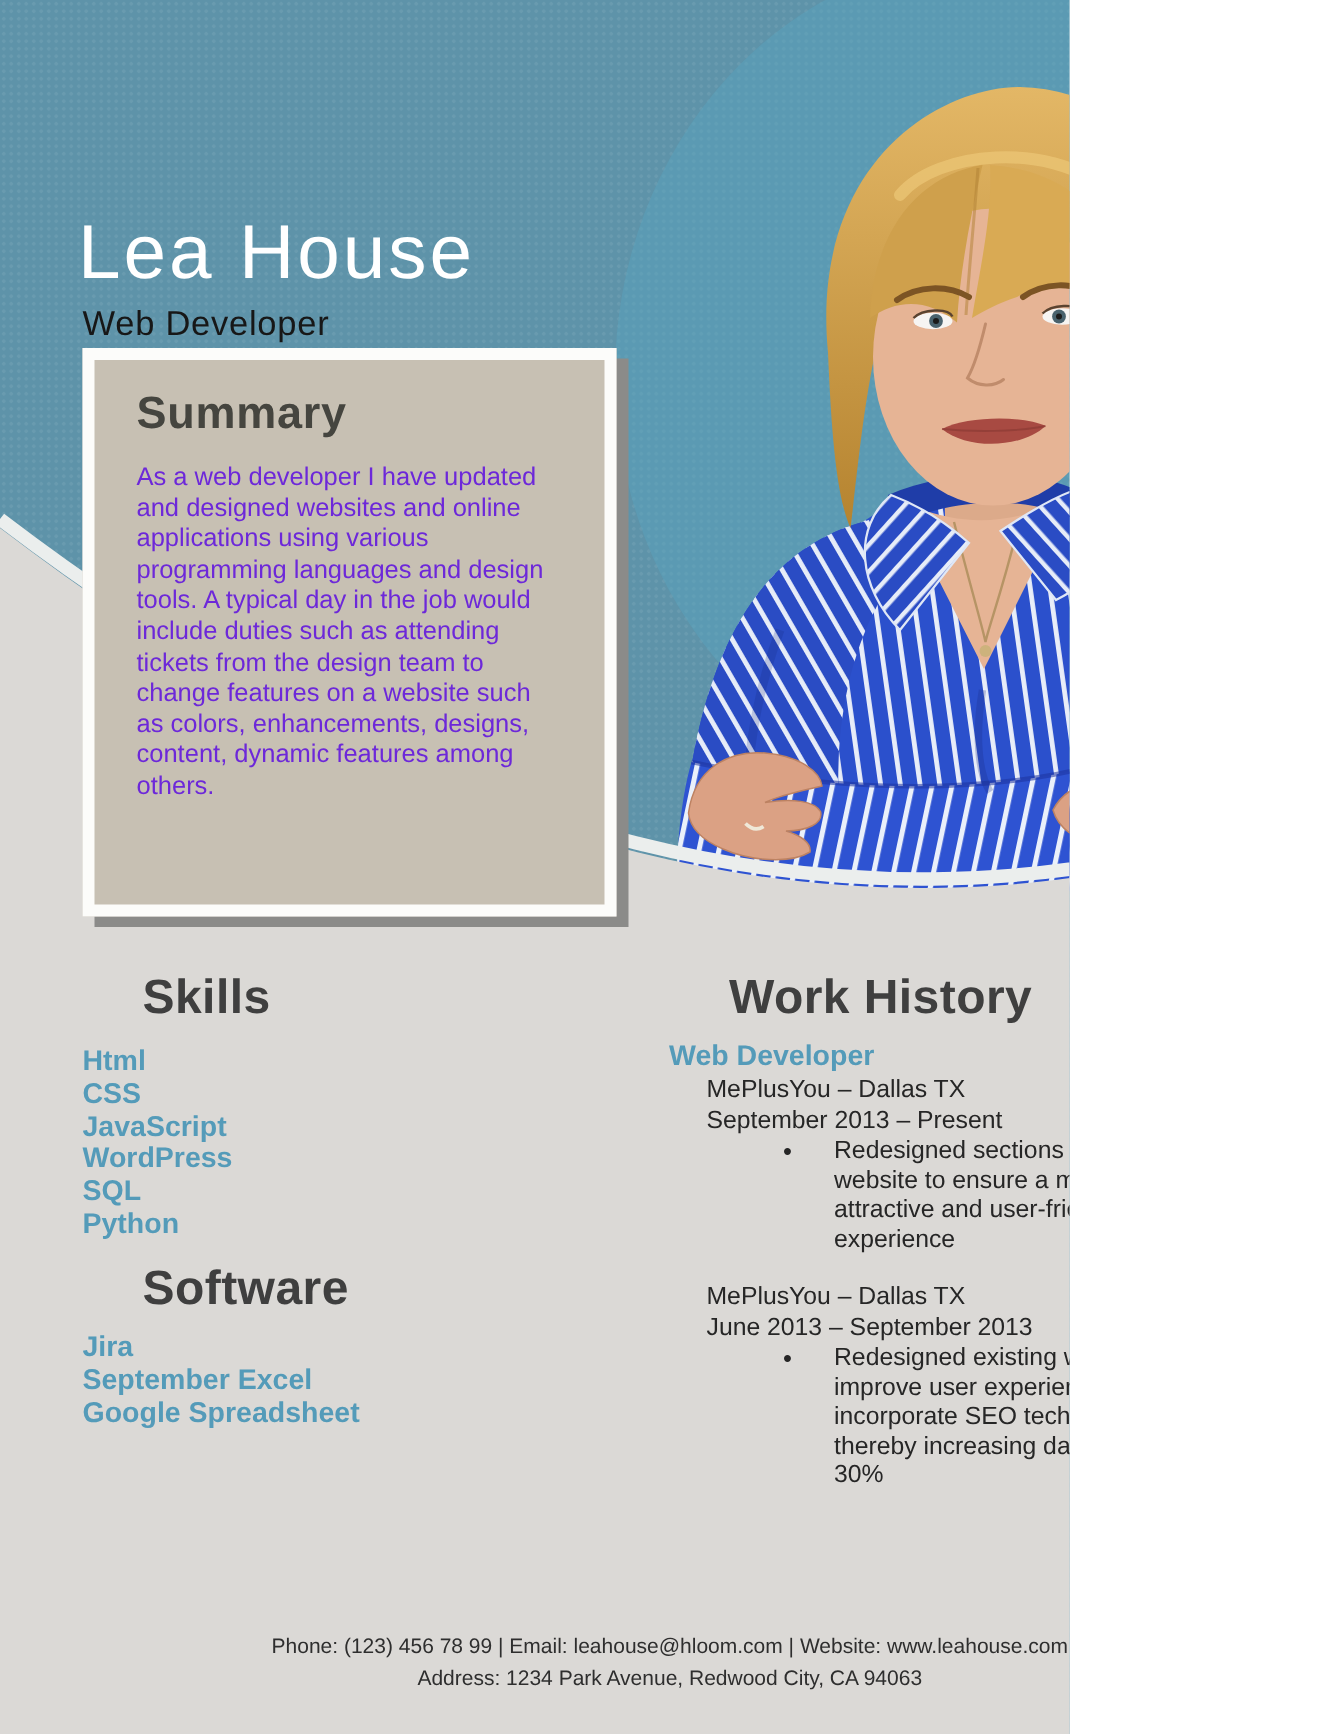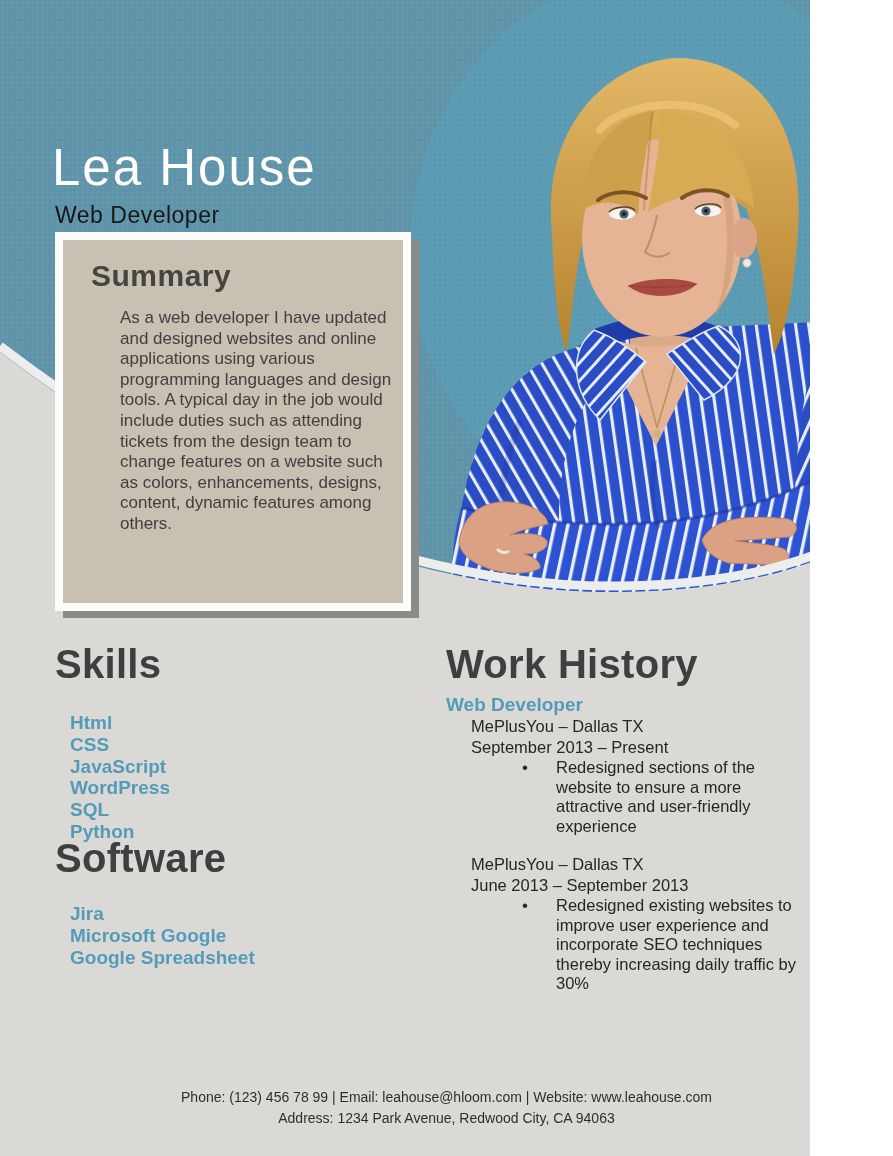--- a/index.html
+++ b/index.html
@@ -1,44 +1,44 @@
 <!DOCTYPE html>
 <html><head>
 <meta charset="utf-8">
 <style>
   html,body { margin:0; padding:0; background:#ffffff; }
   .page {
-    position:relative; width:810px; height:1156px; overflow:hidden;
+    position:relative; width:713px; height:1156px; overflow:hidden;
     font-family:"Liberation Sans", sans-serif;
     background:
       radial-gradient(rgba(255,255,255,0.07) 1px, transparent 1.2px),
       #5e93a9;
     background-size:5px 5px, auto;
   }
   svg.bg-art { position:absolute; left:0; top:0; z-index:0; }
 
   .txt { position:absolute; z-index:2; }
 
   .name { left:52px; top:141px; font-size:51px; line-height:54px; color:#ffffff; letter-spacing:2px; font-weight:400; }
   .job-title { left:55px; top:202px; font-size:23px; line-height:26px; color:#171717; letter-spacing:0.5px; }
 
   .summary-card {
     position:absolute; z-index:2; left:55px; top:232px; width:356px; height:379px;
     box-sizing:border-box; background:#c7c0b3; border:8px solid #fcfcfa;
     box-shadow:8px 7px 0 #8b8b89;
   }
   .summary-heading { margin:19px 0 0 28px; font-size:30px; font-weight:bold; color:#45453f; letter-spacing:0.5px; }
-  .summary-body { margin:15px 6px 0 57px; width:278px; font-size:17px; line-height:20.6px; color:#404040; }
-
-  .section-heading { font-size:40px; font-weight:bold; color:#3f3f3f; line-height:33px; letter-spacing:0.3px; }
+  .summary-body { margin:15px 6px 0 28px; width:278px; font-size:17px; line-height:20.6px; color:#6d28d9; }
+
+  .section-heading { font-size:32px; font-weight:bold; color:#3f3f3f; line-height:33px; letter-spacing:0.3px;margin-left:40px; }
   .skills-heading   { left:55px;  top:648px; }
   .software-heading { left:55px;  top:842px; }
   .work-heading     { left:446px; top:648px; }
 
-  ul.plain { list-style:none; margin:15px; padding:0; }
+  ul.plain { list-style:none; margin:0; padding:0; }
   .accent-list { font-size:19px; font-weight:bold; color:#549bb9; line-height:21.8px; }
   .skills-list   { left:55px; top:697px; }
   .software-list { left:55px; top:888px; }
 
   .job { position:absolute; z-index:2; left:446px; width:420px; }
   .job-1 { top:694px; }
   .job-2 { top:854px; }
   .job .title { font-size:19px; font-weight:bold; color:#549bb9; line-height:22px; }
   .job .line  { font-size:16.5px; color:#262626; line-height:20.5px;margin-left:25px; }
   .job ul.bullets { list-style:none; margin:1px 0 0 0; padding:0; }
@@ -165,21 +165,21 @@
     <li>CSS</li>
     <li>JavaScript</li>
     <li>WordPress</li>
     <li>SQL</li>
     <li>Python</li>
   </ul>
 
   <div class="txt section-heading software-heading">Software</div>
   <ul class="txt plain accent-list software-list">
     <li>Jira</li>
-    <li>Microsoft Google</li>
+    <li>September Excel</li>
     <li>Google Spreadsheet</li>
   </ul>
 
   <div class="txt section-heading work-heading">Work History</div>
 
   <div class="job job-1">
     <div class="title">Web Developer</div>
     <div class="line">MePlusYou – Dallas TX</div>
     <div class="line">September 2013 – Present</div>
     <ul class="bullets">

